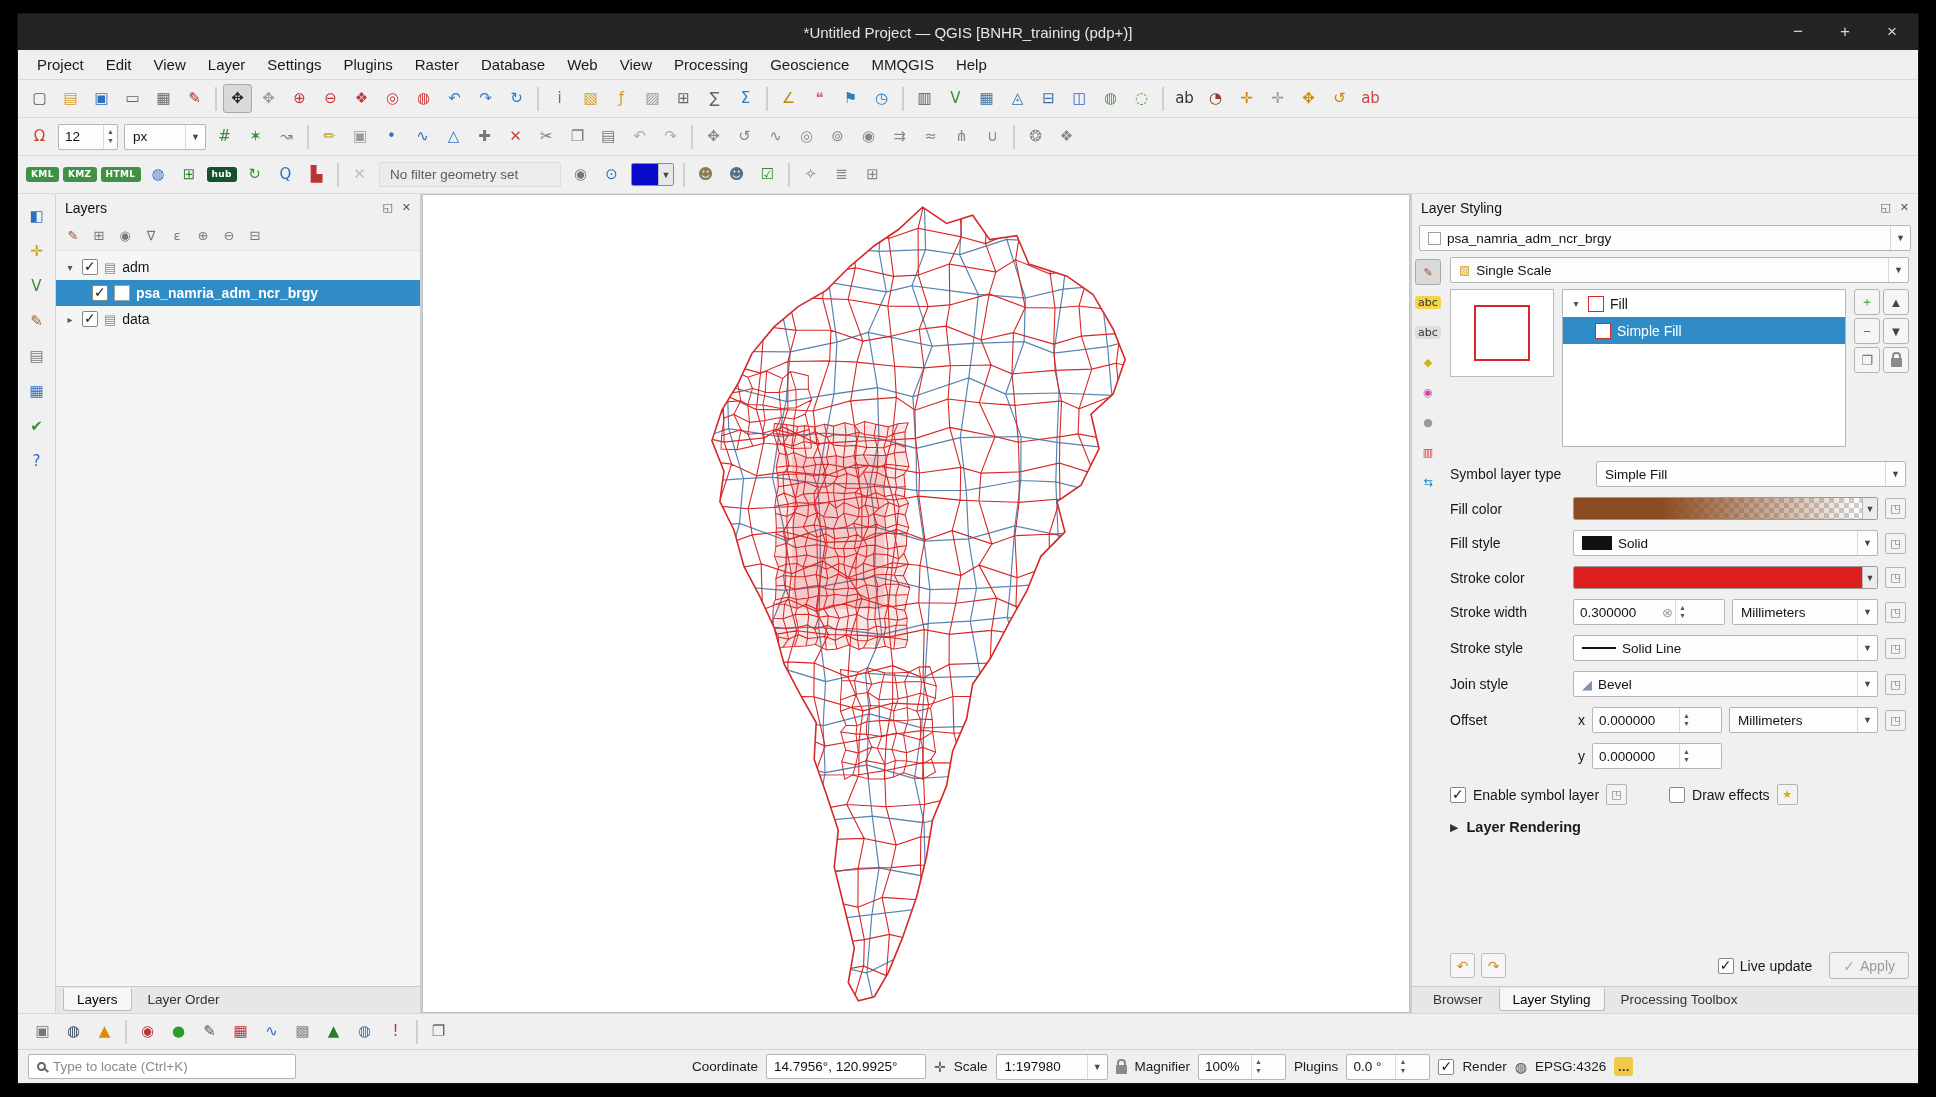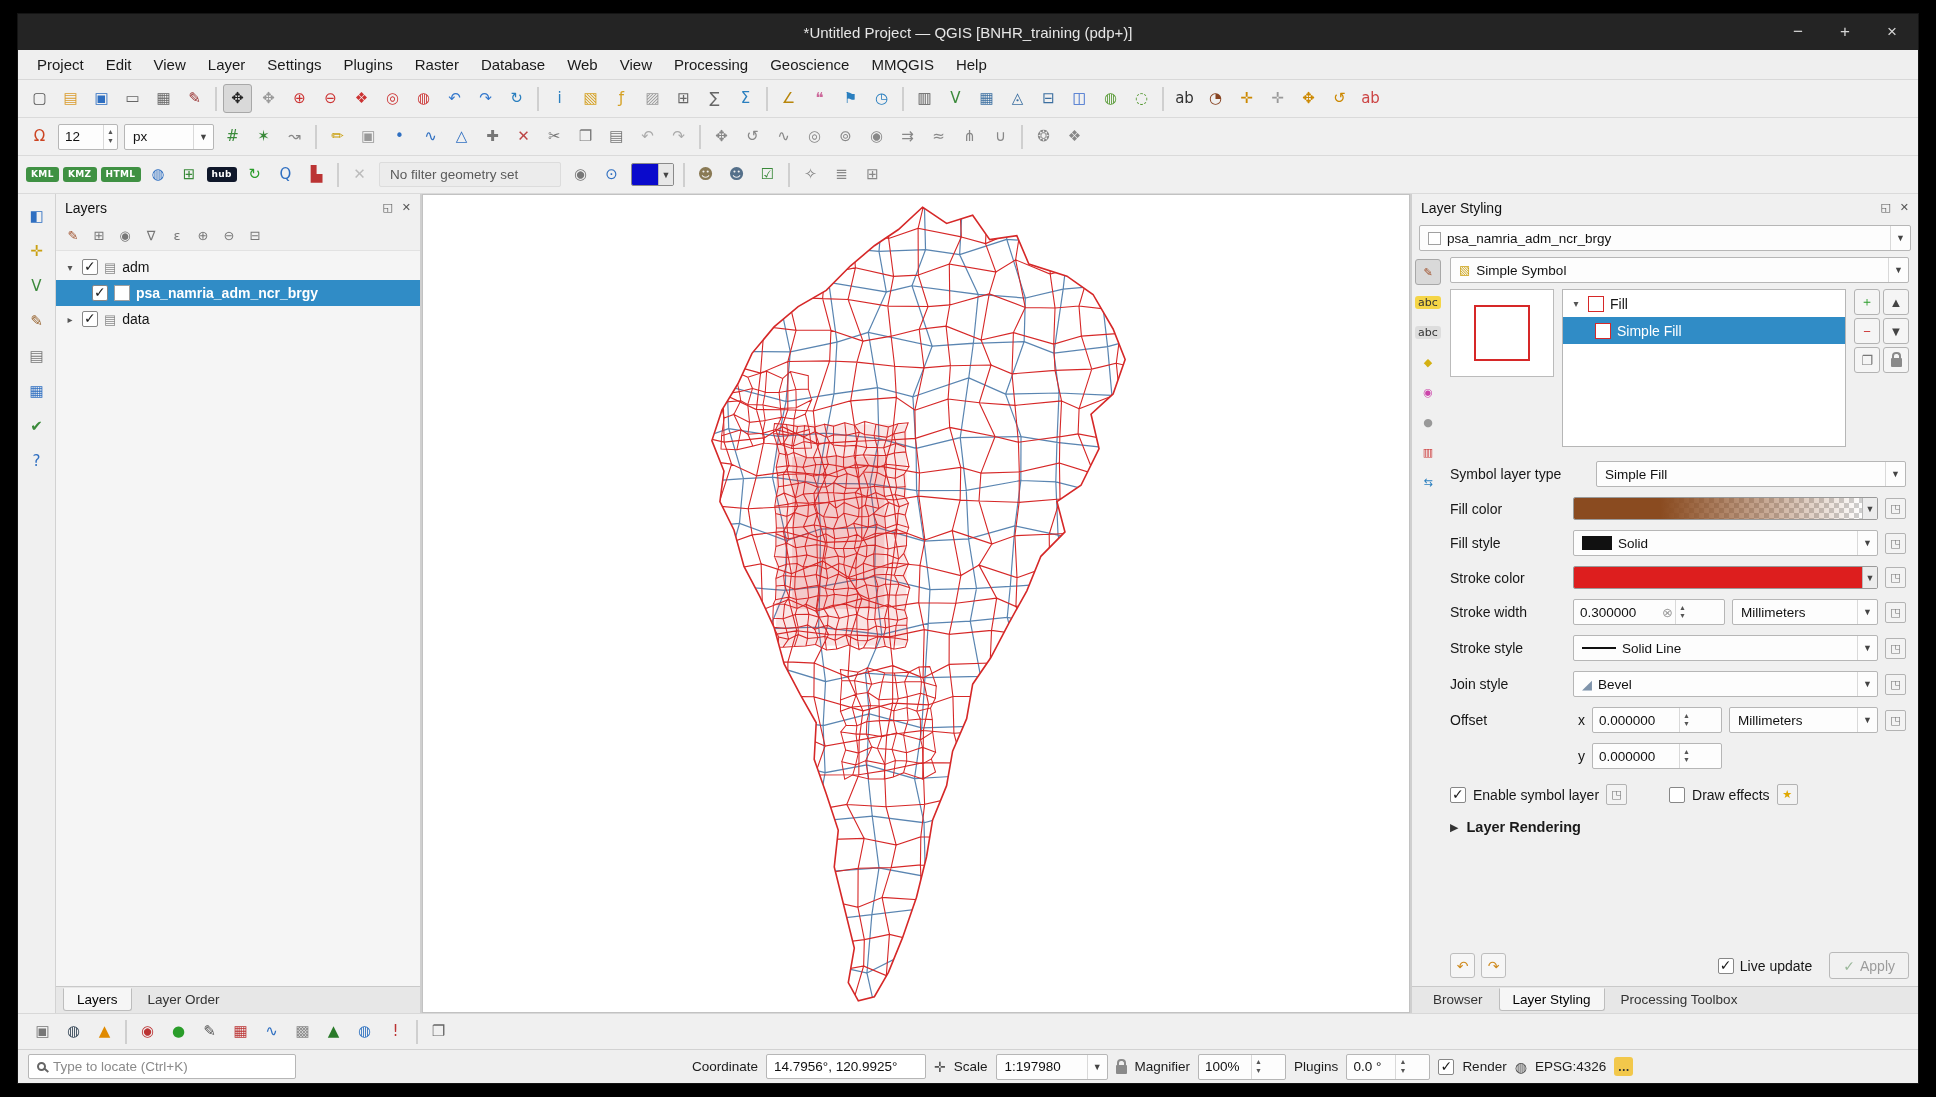--- a/index.html
+++ b/index.html
@@ -287,21 +287,21 @@
           <span class="glyph" style="color: rgb(204, 68, 34);">Ω</span>
         </span>
     </div>
     <span class="spin snap-spin">
       <input value="12" style="">
       <span class="arrows">
           <span>▲</span>
           <span>▼</span>
         </span>
     </span>
-    <span class="combo" style="width:90px;justify-content:space-between;">
+    <span class="combo" style="width:82px;justify-content:space-between;">
       <span class="cval">px</span>
       <span class="arrow">▼</span>
     </span>
     <div class="tbgroup">
       <span class="tbtn">
           <span class="glyph" style="color: rgb(58, 138, 58);">#</span>
         </span>
         <span class="tbtn">
           <span class="glyph" style="color: rgb(58, 138, 58);">✶</span>
         </span>
@@ -397,21 +397,21 @@
         <span class="tbtn pill">
           <span class="glyph" style="color: rgb(255, 255, 255); background: rgb(63, 145, 67);">HTML</span>
         </span>
         <span class="tbtn">
           <span class="glyph" style="color: rgb(47, 111, 193);">◍</span>
         </span>
         <span class="tbtn">
           <span class="glyph" style="color: rgb(58, 138, 58);">⊞</span>
         </span>
         <span class="tbtn pill">
-          <span class="glyph" style="color: rgb(255, 255, 255); background: #0f172a;">hub</span>
+          <span class="glyph" style="color: rgb(255, 255, 255); background: #14532d;">hub</span>
         </span>
         <span class="tbtn">
           <span class="glyph" style="color: rgb(42, 157, 42);">↻</span>
         </span>
         <span class="tbtn">
           <span class="glyph" style="color: rgb(47, 111, 193);">Q</span>
         </span>
         <span class="tbtn">
           <span class="glyph" style="color: rgb(187, 51, 51);">▙</span>
         </span>
@@ -608,21 +608,21 @@
               <span class="glyph" style="font-size: 11px; color: rgb(204, 51, 51);">▥</span>
             </span>
             <span class="tbtn">
               <span class="glyph" style="font-size: 11px; color: rgb(42, 127, 191);">⇆</span>
             </span>
         </div>
         <div class="sp-content">
           <span class="combo renderer-combo">
             <span class="cval">
                 <span class="glyph" style="color:#caa011;font-size:12px;">▧</span>
-                <span>Simple Symbol</span>
+                <span>Single Scale</span>
               </span>
             <span class="arrow">▼</span>
           </span>
           <div class="symbol-editor">
             <div class="sym-preview">
               <div class="sym-preview-swatch"></div>
             </div>
             <div class="sym-tree">
               <div class="sym-tree-row">
                 <span class="expander">▾</span>

